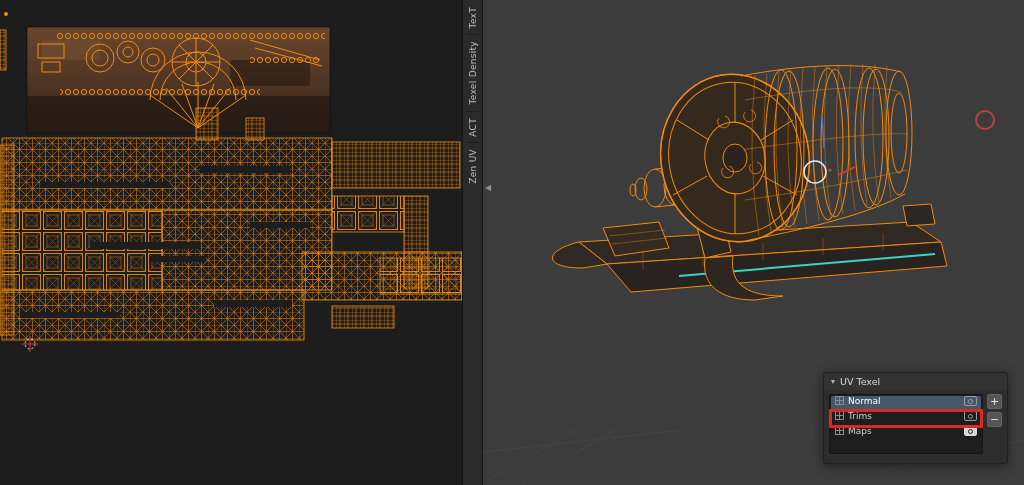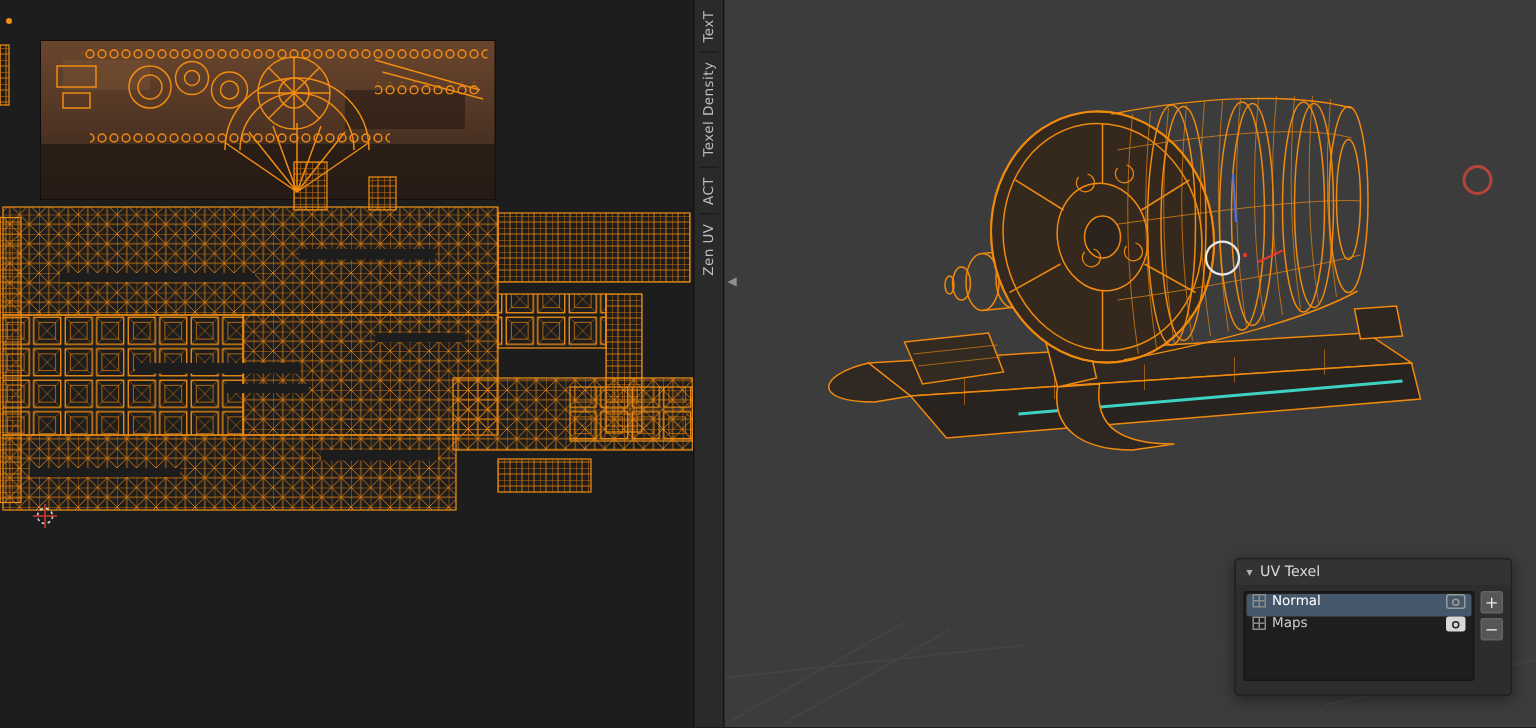--- a/index.html
+++ b/index.html
@@ -251,20 +251,26 @@
     </div>
     <div class="uvmaps-body">
       <div class="uvmaps-list">
 
         <div class="uvrow selected">
           <span class="uvico"></span>
           <span>Normal</span>
           <span class="cam"></span>
         </div>
 
+        <div class="uvrow">
+          <span class="uvico"></span>
+          <span>Trims</span>
+          <span class="cam"></span>
+          <span class="row-annot"></span>
+        </div>
 
         <div class="uvrow">
           <span class="uvico"></span>
           <span>Maps</span>
           <span class="cam active"></span>
         </div>
 
       </div>
       <div class="uvmaps-ops">
         <div class="opbtn">+</div>

